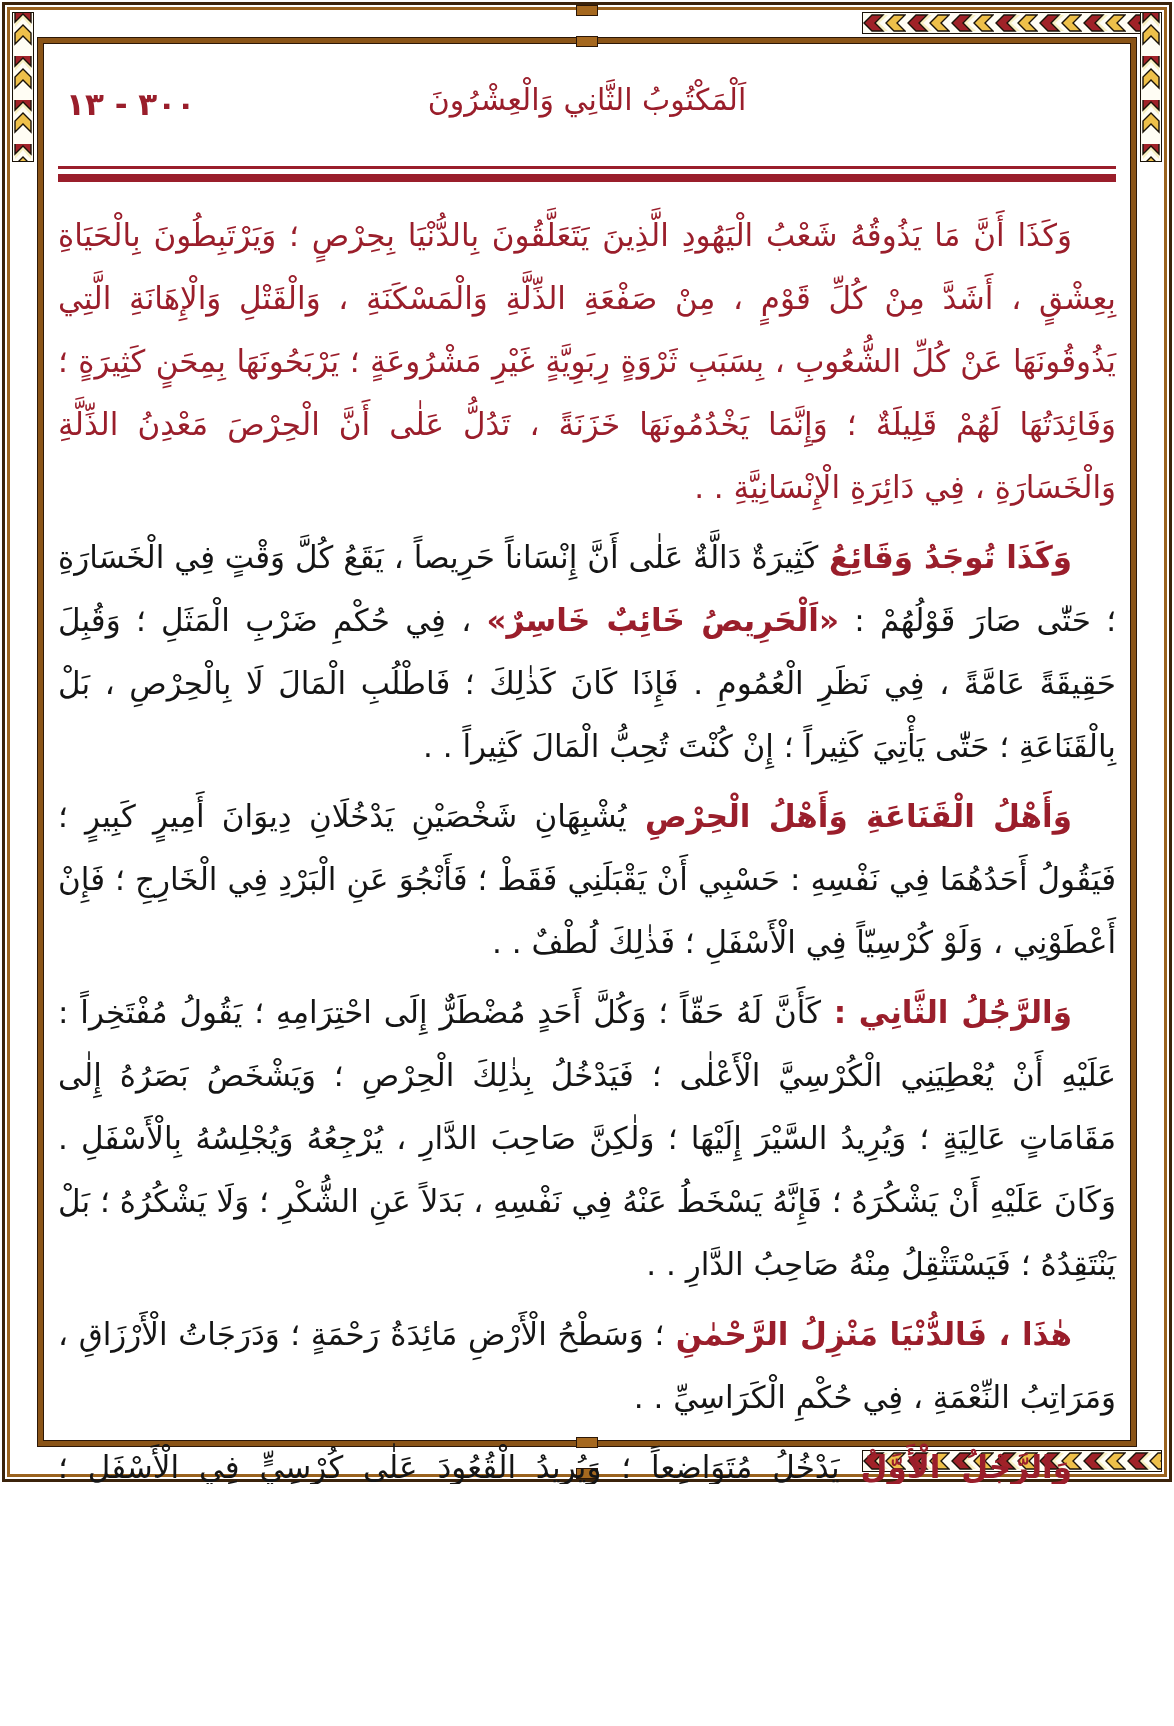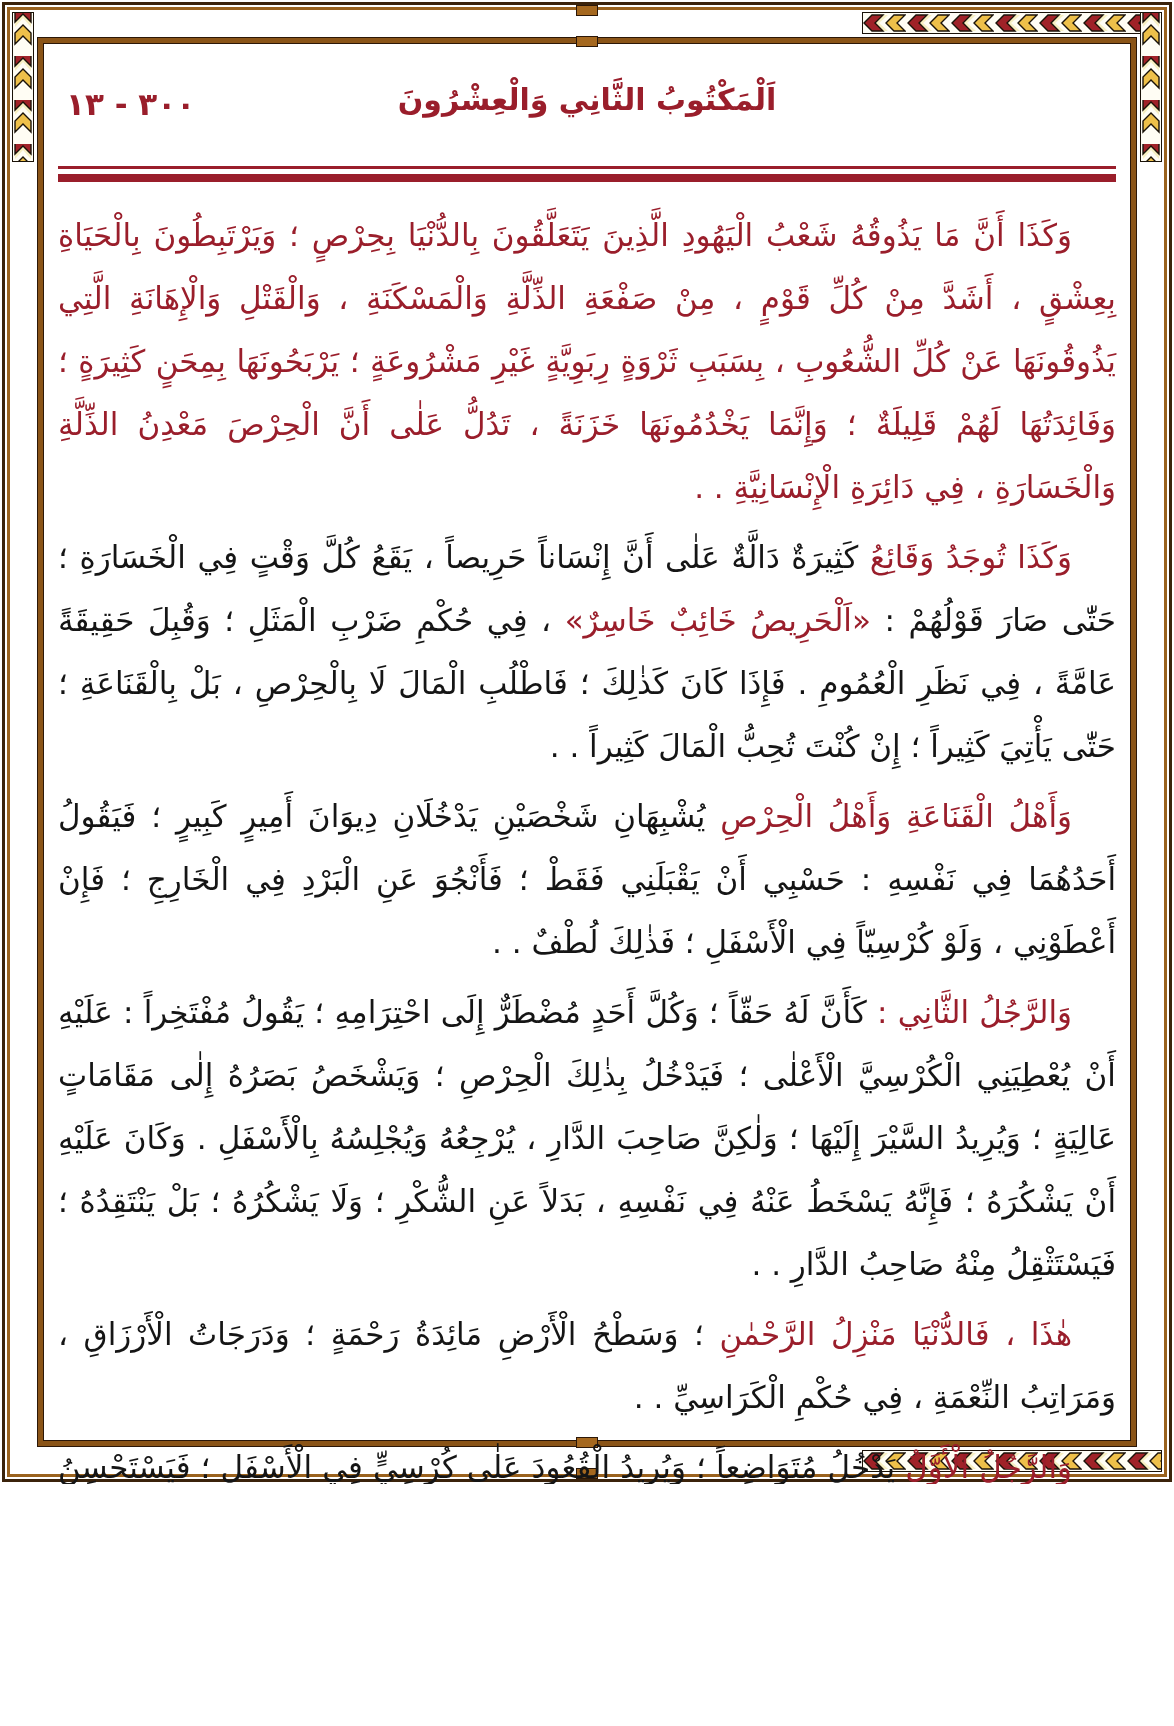--- a/index.html
+++ b/index.html
@@ -37,40 +37,40 @@
   }
   .header{position:relative;height:86px;margin-top:10px;}
   .page-number{
     position:absolute;left:auto;right:auto;inset-inline-end:8px;top:18px;
     color:var(--accent,#9a1e2b);
     font-size:31px;font-weight:700;letter-spacing:2px;
   }
   .page-title{
     text-align:center;
     color:var(--accent,#9a1e2b);
-    font-size:30px;font-weight:700;
+    font-size:30px;font-weight:400;
     padding-top:14px;
   }
   .double-rule{
     height:5px;margin-top:12px;
     border-top:3px solid var(--accent,#9a1e2b);
     border-bottom:8px solid var(--accent,#9a1e2b);
   }
   .body-text{margin-top:22px;}
   .para{
     margin:0 0 7px 0;
     font-size:31px;
     line-height:63px;
     text-align:justify;
     text-indent:44px;
     color:var(--ink,#151515);
   }
   .seg-ink{color:var(--ink,#151515);}
   .seg-red{color:var(--accent,#9a1e2b);}
-  .seg-bold{font-weight:400;}
+  .seg-bold{font-weight:700;}
 </style>
 </head>
 <body>
 
 <div class="page">
 
   <svg width="0" height="0" style="position:absolute" aria-hidden="true">
     <defs>
       <pattern id="chainH" width="44" height="22" patternUnits="userSpaceOnUse">
         <rect width="44" height="22" fill="#fffdf4"></rect>

